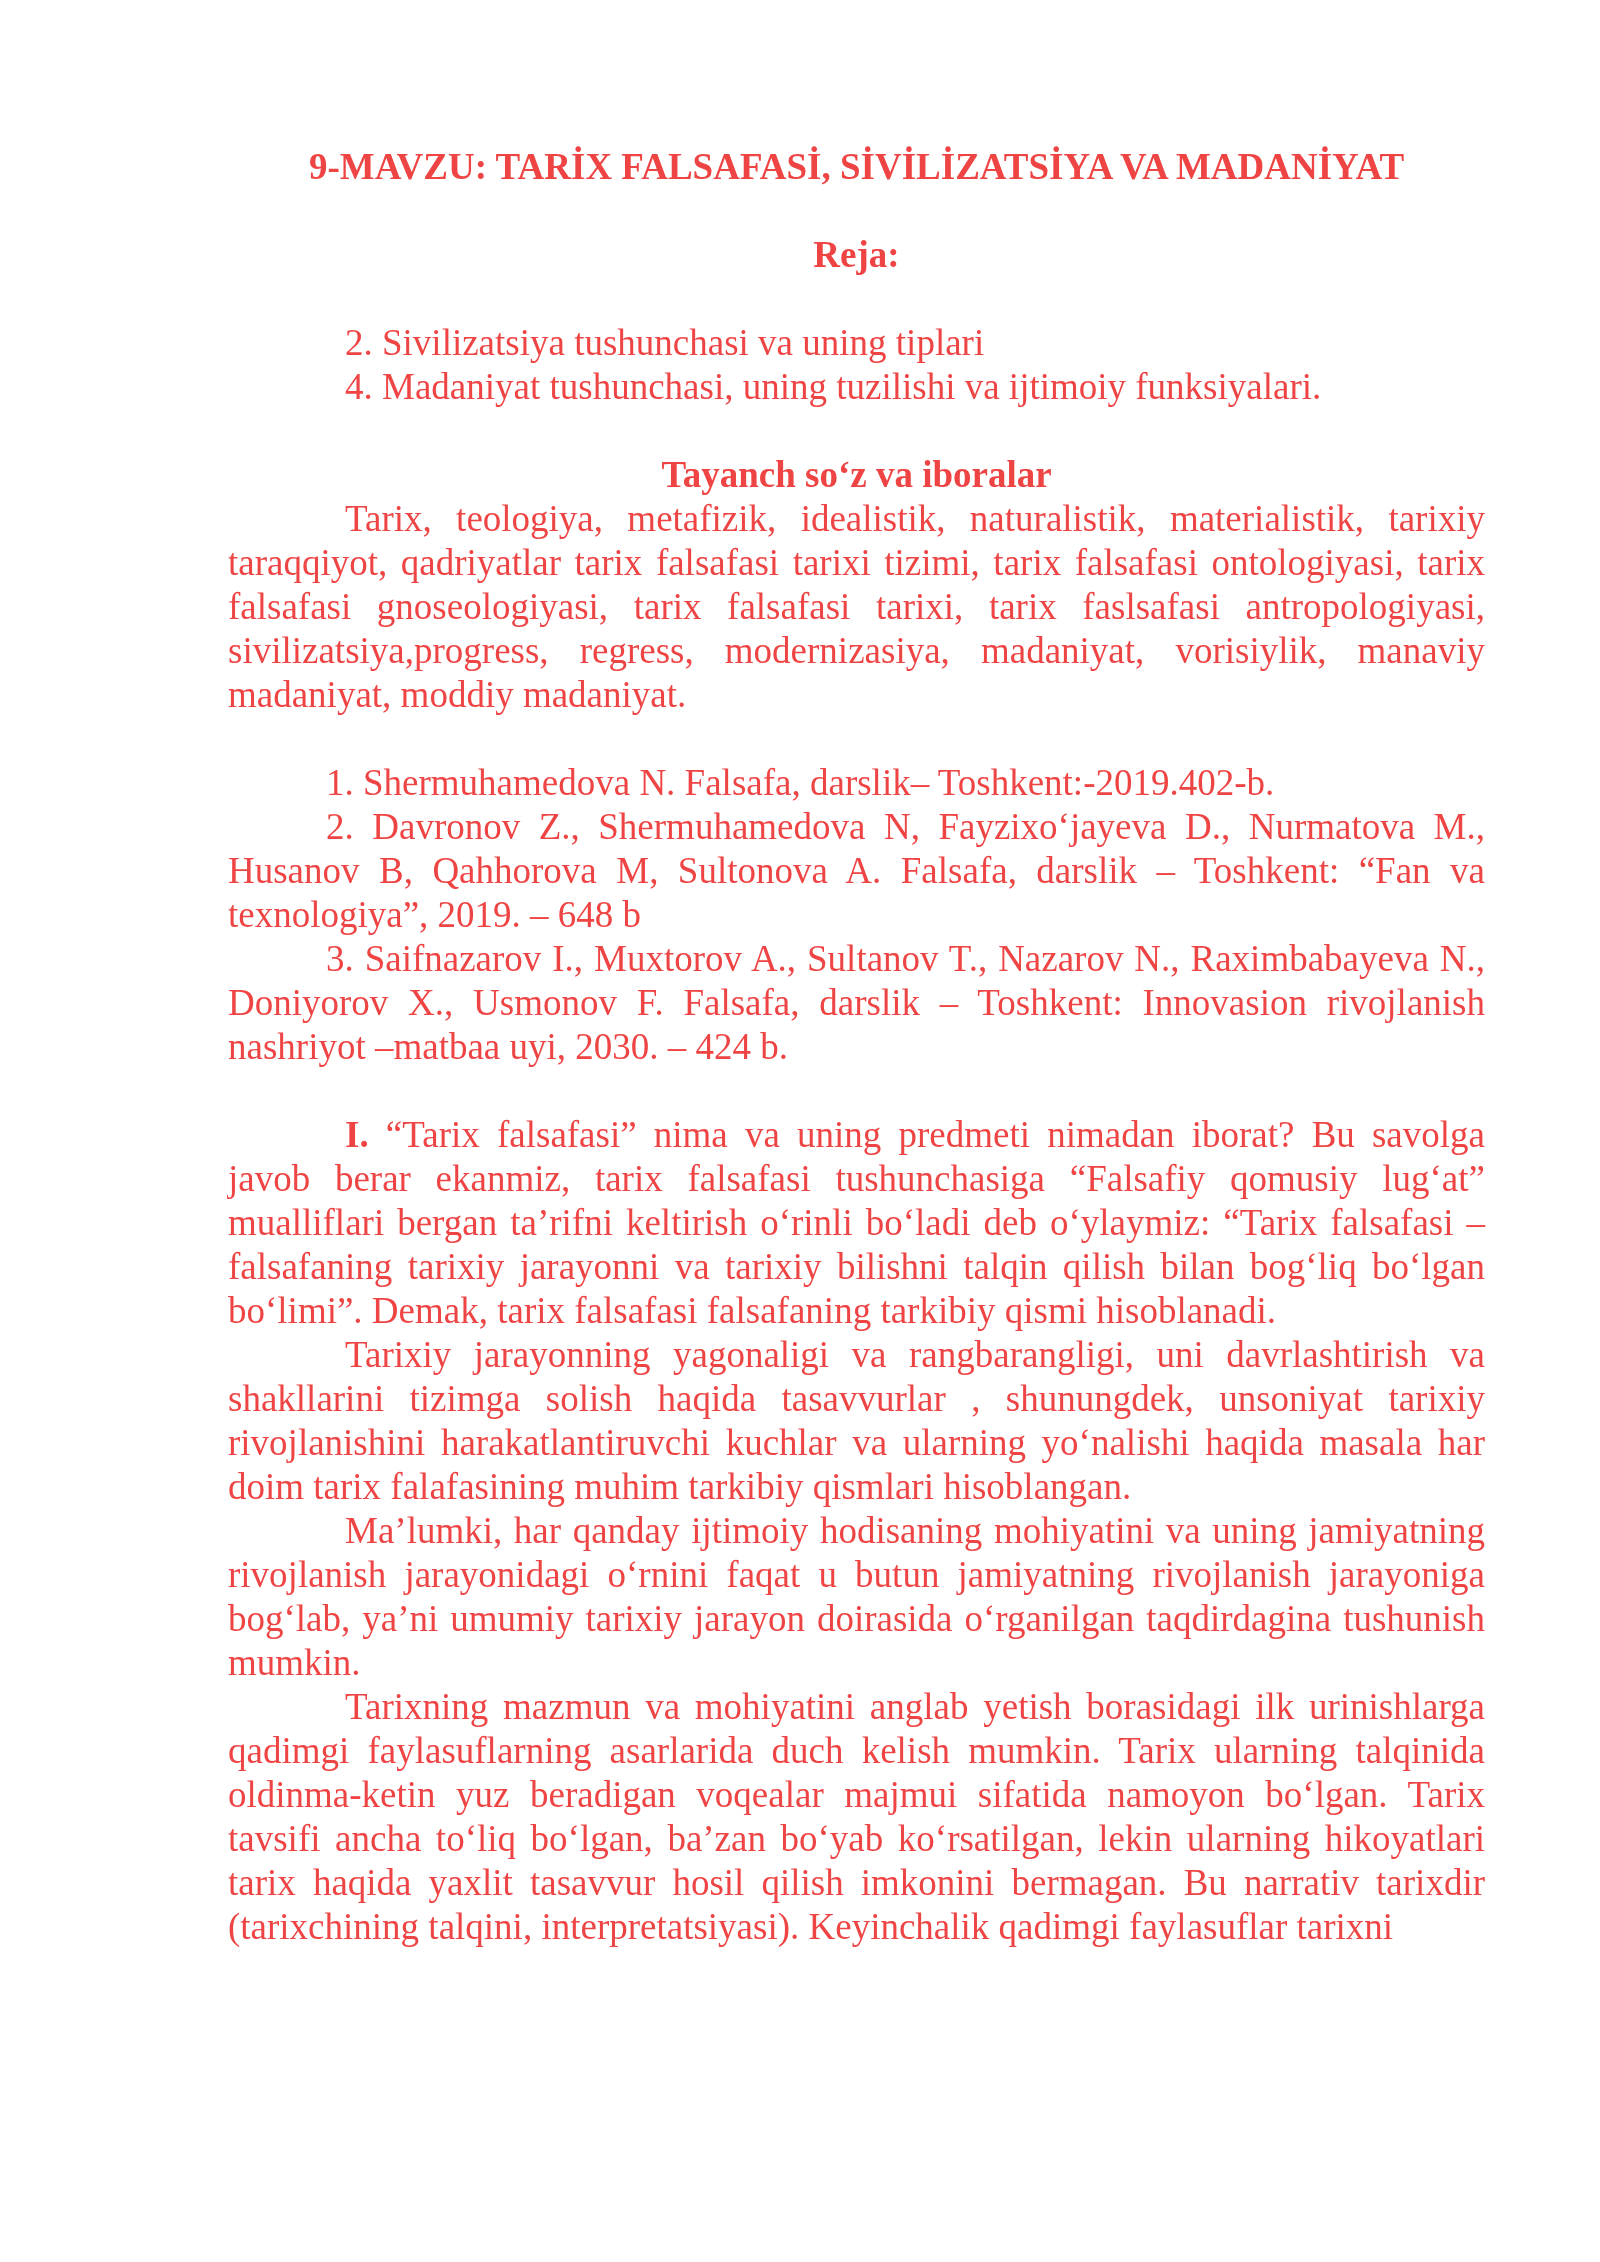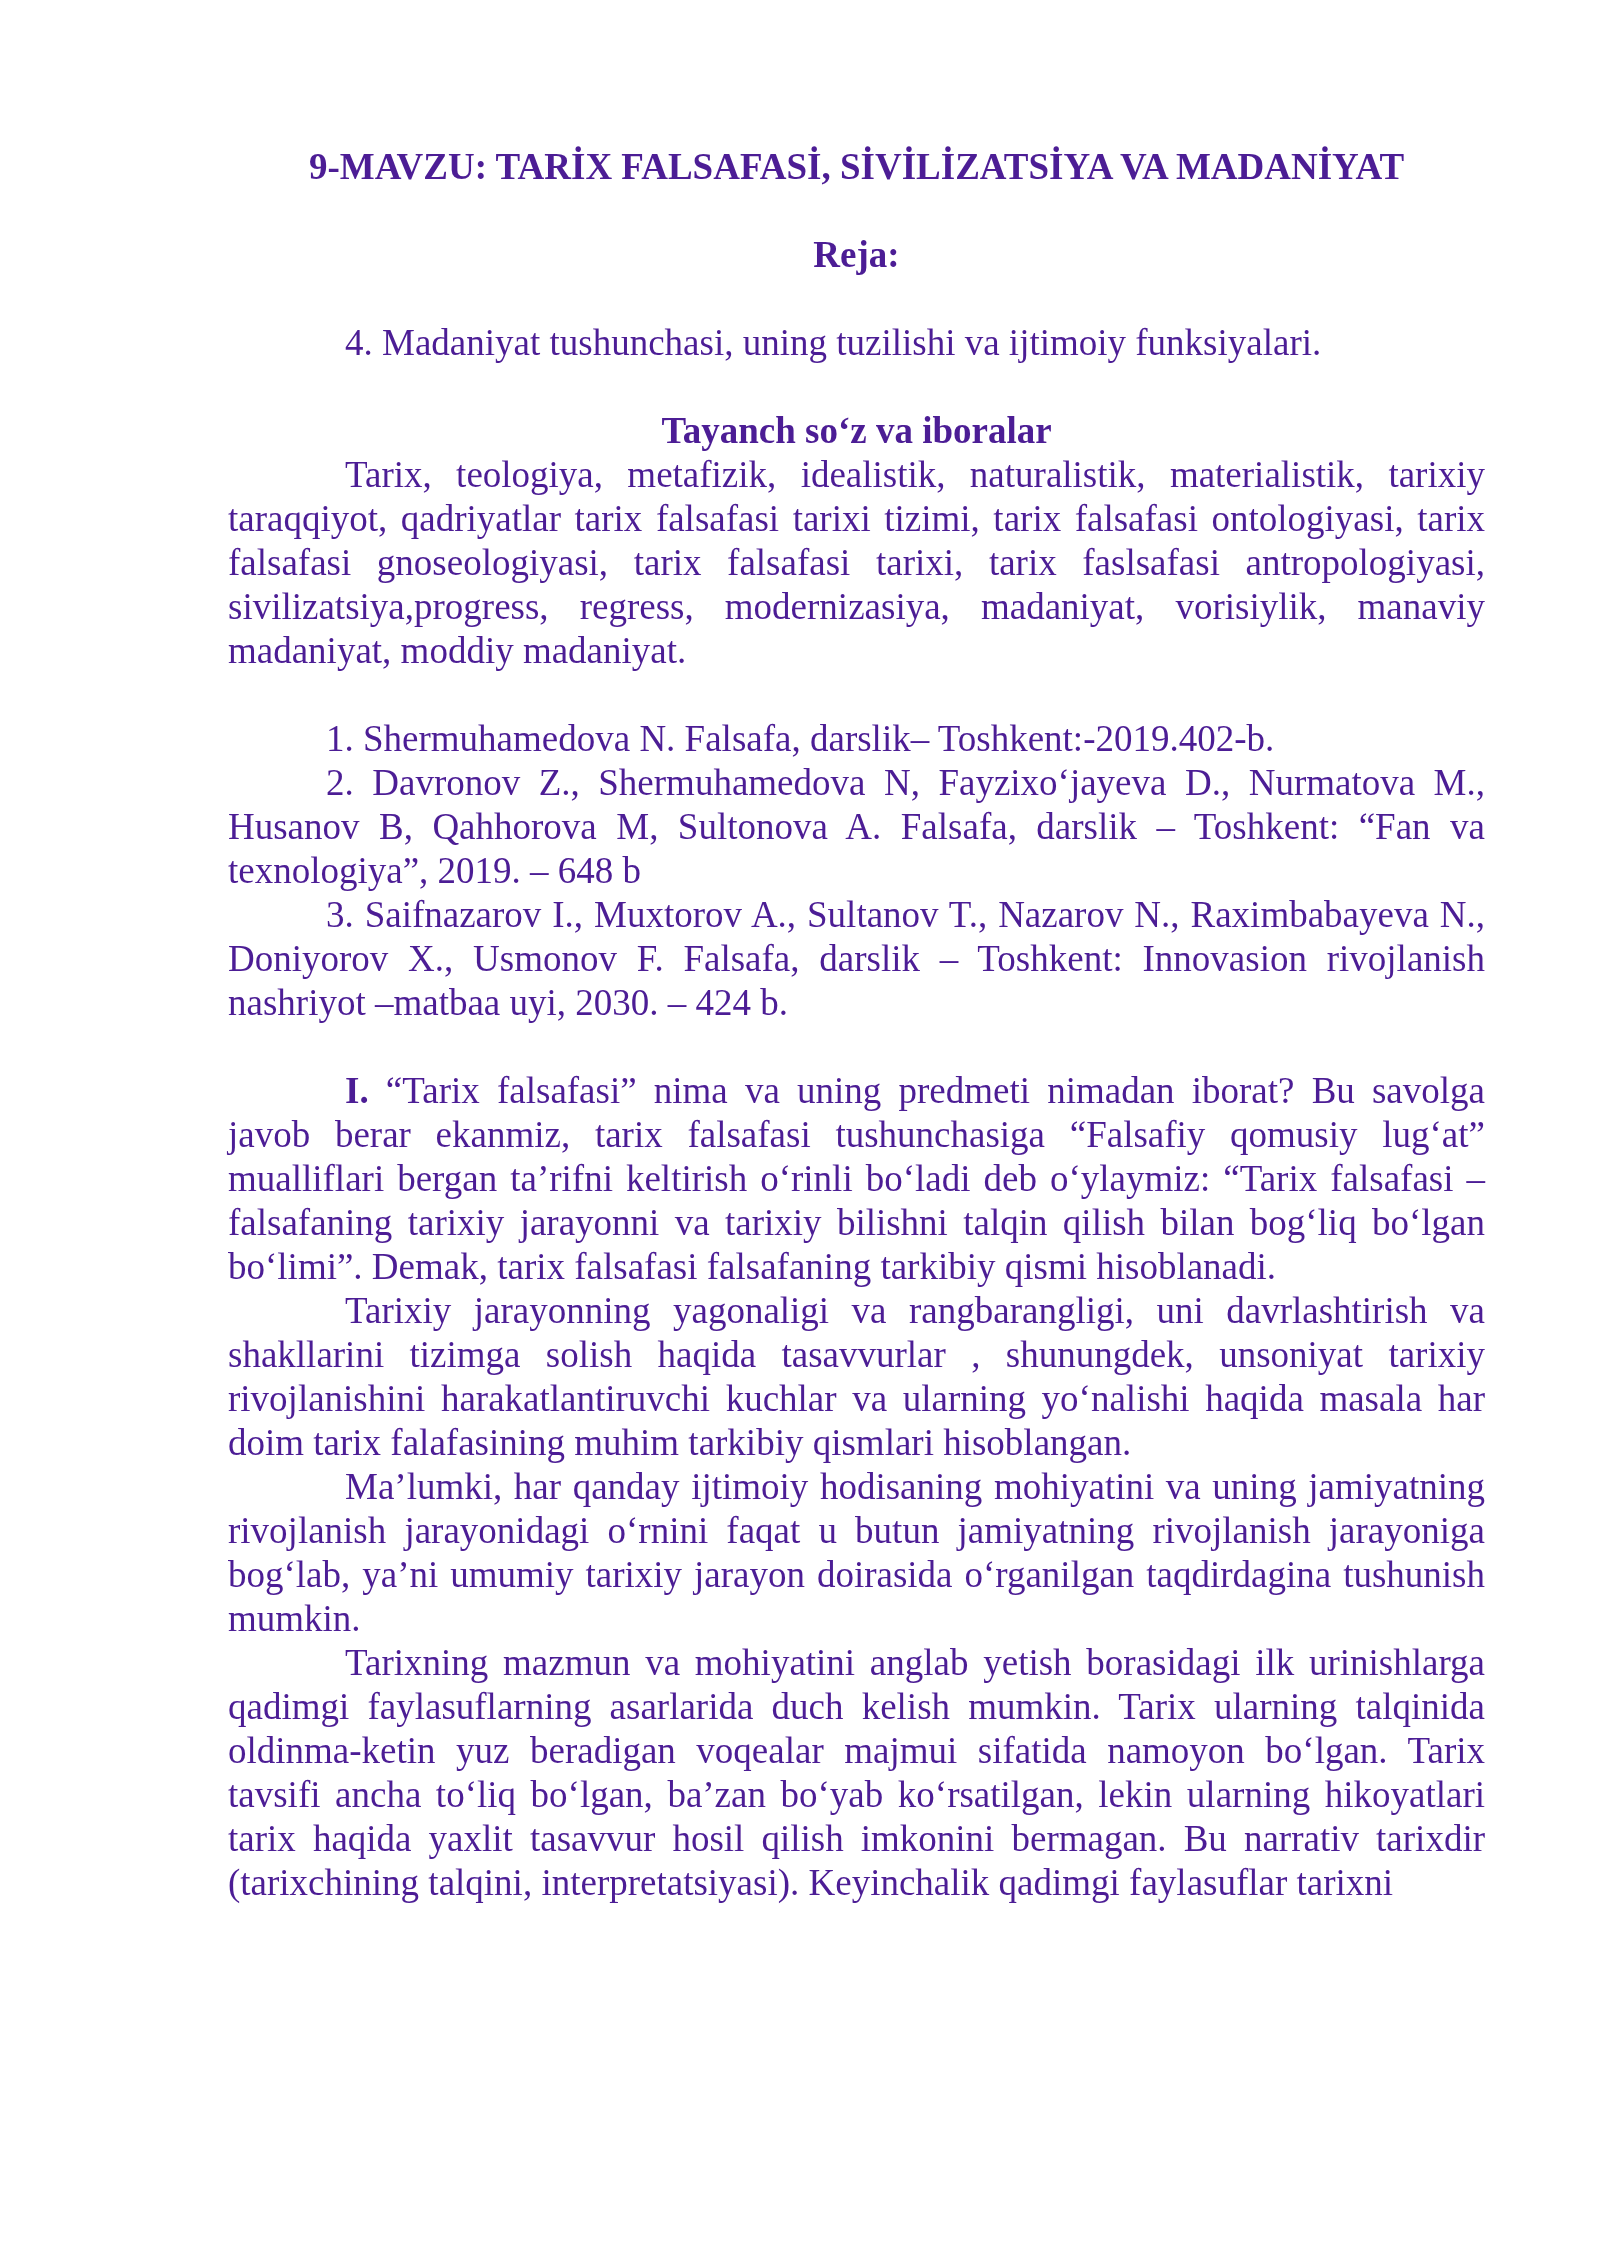--- a/index.html
+++ b/index.html
@@ -5,21 +5,21 @@
   html, body {
     margin: 0;
     padding: 0;
     background: #ffffff;
   }
   .page {
     position: relative;
     width: 1600px;
     height: 2262px;
     background: #ffffff;
-    color: #4c1d95;
+    color: #ef4444;
     font-family: "Liberation Serif", "DejaVu Serif", serif;
     font-size: 37px;
     line-height: 44px;
     box-sizing: border-box;
     padding: 145px 115px 0 228px;
     overflow: hidden;
   }
   .page p {
     margin: 0;
     padding: 0;
@@ -51,20 +51,21 @@
 
   <p class="heading-center">9-MAVZU: TARİX FALSAFASİ, SİVİLİZATSİYA VA MADANİYAT</p>
 
   <div class="spacer"></div>
 
   <p class="heading-center">Reja:</p>
 
   <div class="spacer"></div>
 
   <div>
+    <p class="plan-item">2. Sivilizatsiya tushunchasi va uning tiplari</p>
     <p class="plan-item">4. Madaniyat tushunchasi, uning tuzilishi va ijtimoiy funksiyalari.</p>
   </div>
 
   <div class="spacer"></div>
 
   <p class="heading-center">Tayanch so‘z va iboralar</p>
 
   <p class="para">Tarix, teologiya, metafizik, idealistik, naturalistik, materialistik, tarixiy taraqqiyot, qadriyatlar tarix falsafasi tarixi tizimi, tarix falsafasi ontologiyasi, tarix falsafasi gnoseologiyasi, tarix falsafasi tarixi, tarix faslsafasi antropologiyasi, sivilizatsiya,progress, regress, modernizasiya, madaniyat,  vorisiylik, manaviy madaniyat, moddiy madaniyat.</p>
 
   <div class="spacer"></div>

